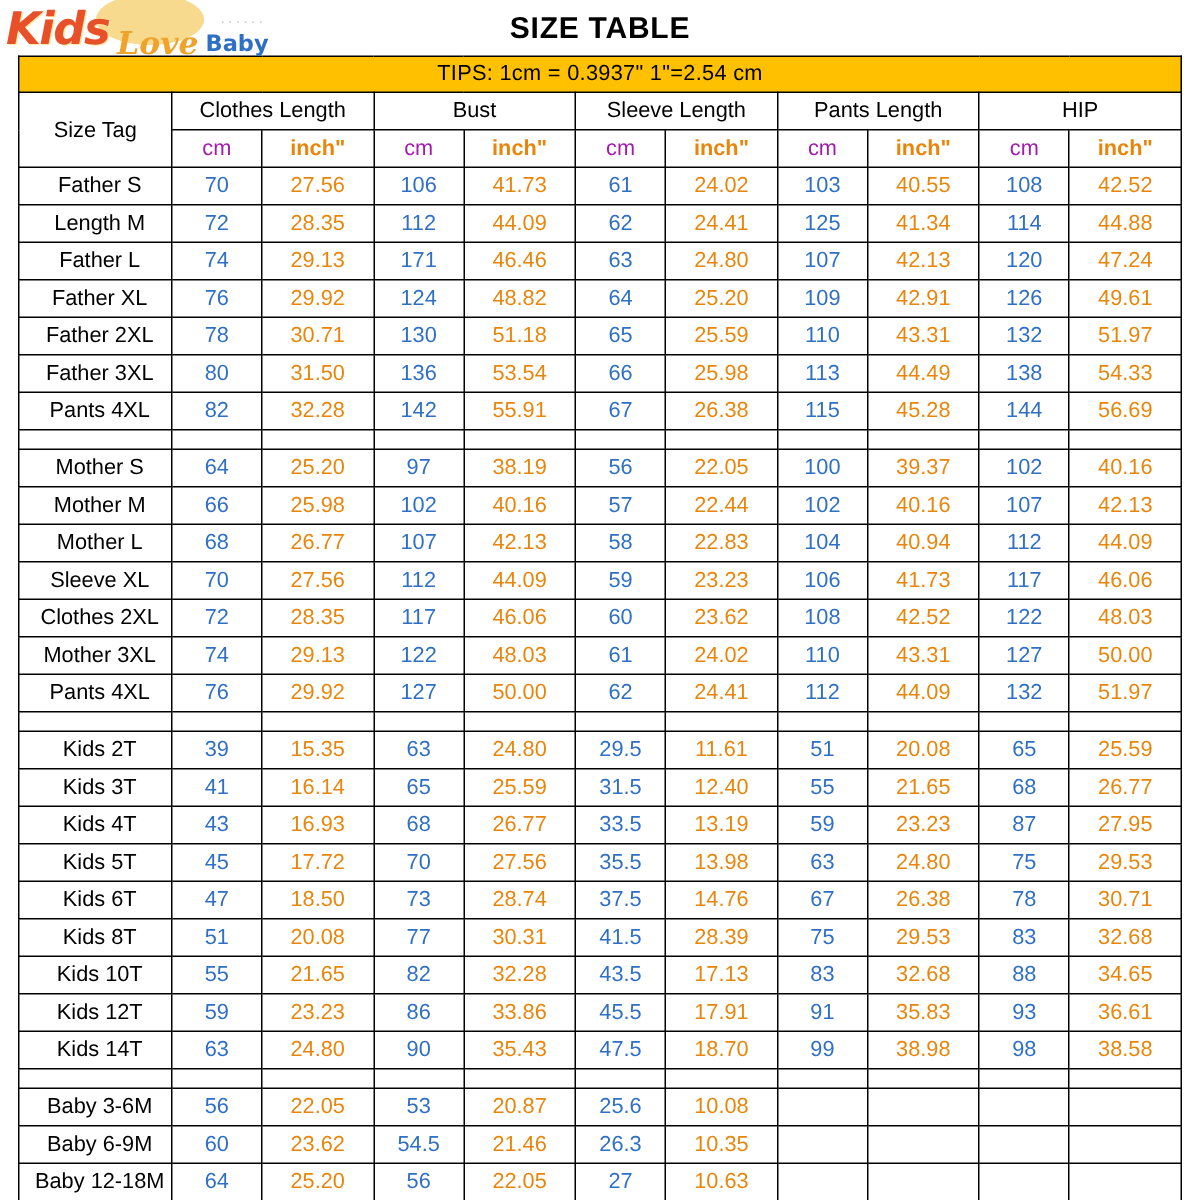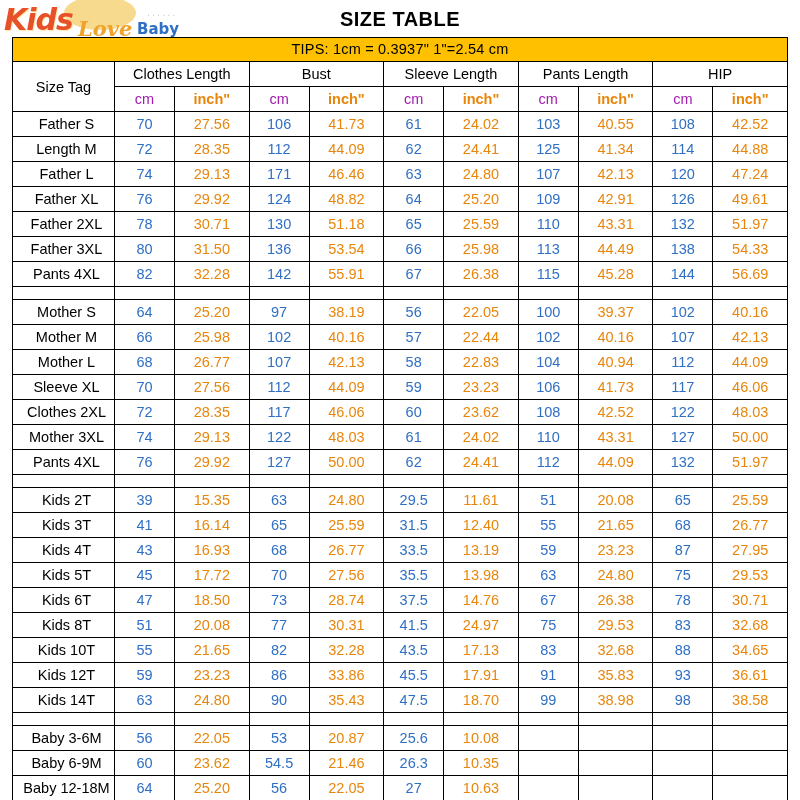--- a/index.html
+++ b/index.html
@@ -470,21 +470,21 @@
           <td class="cm">78</td>
           <td class="inch">30.71</td>
         </tr>
         <tr>
           <td class="tag">Kids 8T</td>
           <td class="cm">51</td>
           <td class="inch">20.08</td>
           <td class="cm">77</td>
           <td class="inch">30.31</td>
           <td class="cm">41.5</td>
-          <td class="inch">24.97</td>
+          <td class="inch">28.39</td>
           <td class="cm">75</td>
           <td class="inch">29.53</td>
           <td class="cm">83</td>
           <td class="inch">32.68</td>
         </tr>
         <tr>
           <td class="tag">Kids 10T</td>
           <td class="cm">55</td>
           <td class="inch">21.65</td>
           <td class="cm">82</td>

